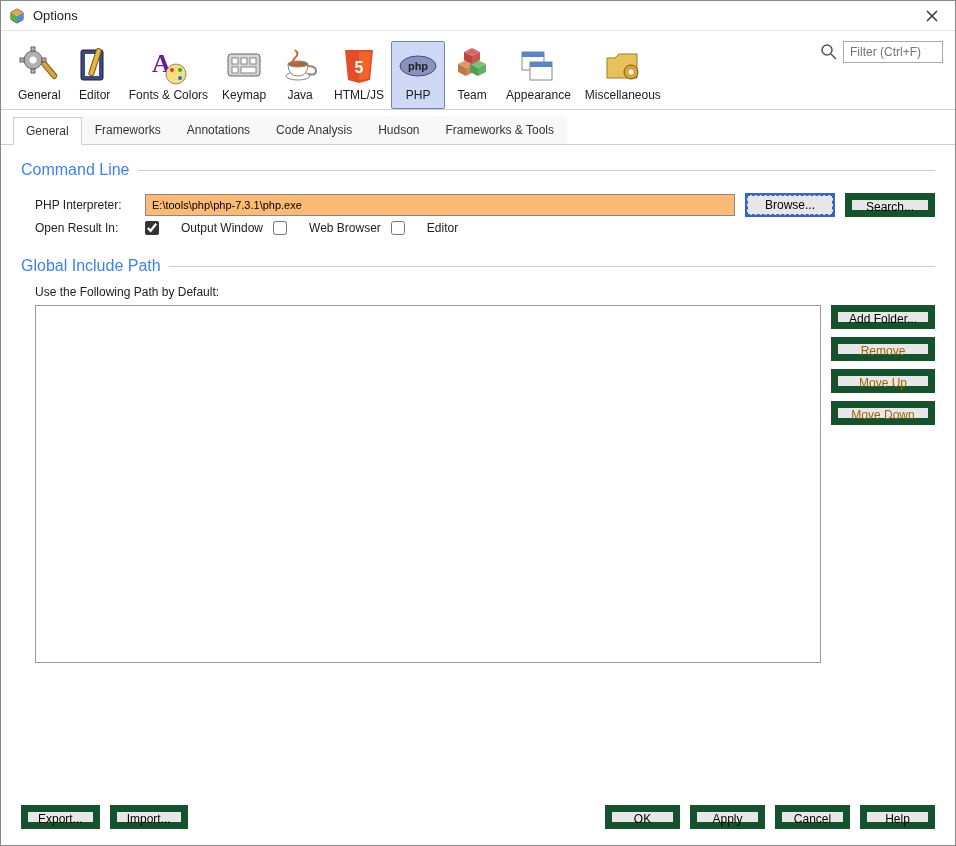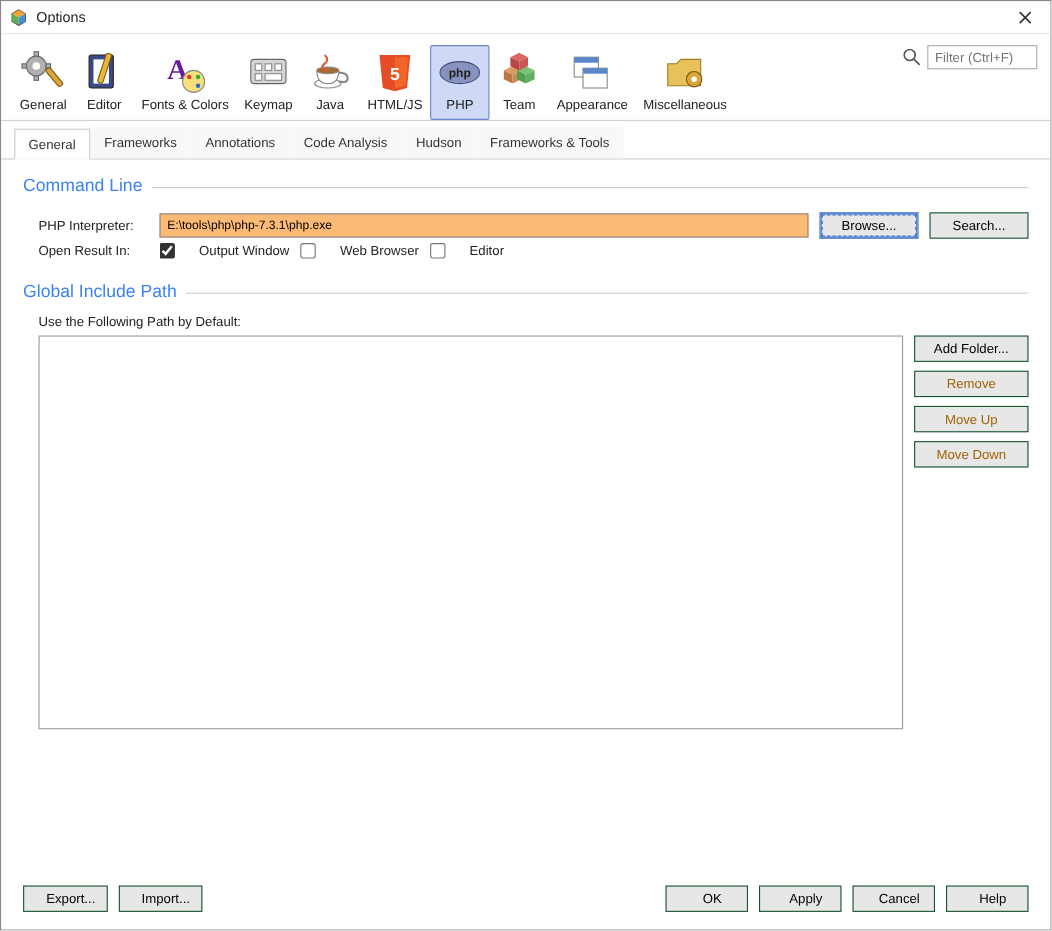--- a/index.html
+++ b/index.html
@@ -21,32 +21,32 @@
 .search-area input { width: 100px; height: 22px; border: 1px solid #aaa; padding: 5px 6px; font-size: 12px; background: #fff; }
 .tabs-row { display: flex; padding: 0 12px; margin-top: 6px; border-bottom: 1px solid #ccc; }
 .tab { padding: 6px 12px; font-size: 12px; border: 1px solid transparent; border-bottom: none; cursor: pointer; background: #f8f8f8; color: #333; }
 .tab.active { background: #fff; border: 1px solid #ccc; border-bottom: 1px solid #fff; position: relative; top: 1px; }
 .content { flex: 1; padding: 16px 20px; overflow: hidden; display: flex; flex-direction: column; }
 fieldset.group { border: none; border-top: 1px solid #ccc; padding: 10px 0 4px 0; margin-bottom: 14px; }
 fieldset.group > legend { font-size: 16px; padding-right: 8px; color: #3b82f6; }
 .row { display: flex; align-items: center; gap: 10px; margin: 4px 0 4px 14px; }
 .row .lbl { width: 100px; font-size: 12px; }
 .row input.text { flex: 1; height: 22px; border: 1px solid #888; padding: 0 6px; font-size: 11px; background: #fdba74; }
-.btn { height: 24px; min-width: 90px; background: #e7e7e7; border: 1px solid #14532d; font-size: 12px; cursor: pointer; padding: 0 10px; }
+.btn { height: 24px; min-width: 90px; background: #e7e7e7; border: 7px solid #14532d; font-size: 12px; cursor: pointer; padding: 0 10px; }
 .btn.disabled { color: #a16207; }
 .btn.focus-ring { outline: 1px dashed #3366cc; outline-offset: -3px; border: 1px solid #3366cc; box-shadow: 0 0 0 1px #3366cc inset; }
 .check { display: flex; align-items: center; gap: 22px; font-size: 12px; }
 .check input { width: 14px; height: 14px; accent-color: #333; }
 .include-body { display: flex; gap: 10px; margin-left: 14px; }
 .listbox { flex: 1; height: 358px; border: 1px solid #999; background: #fff; }
 .side-btns { display: flex; flex-direction: column; gap: 8px; width: 104px; }
 .note { margin: 6px 0 0 14px; font-style: italic; font-size: 12px; color: #333; }
 .footer { padding: 12px 20px 16px 20px; display: flex; align-items: center; gap: 10px; }
 .footer .spacer { flex: 1; }
-.footer .btn { min-width: 75px; padding-left: 20px; }
+.footer .btn { min-width: 75px; }
 </style>
 </head>
 <body>
 
 <div class="window">
   <div class="titlebar">
     <span class="logo">
       <svg viewBox="0 0 16 16">
           <polygon points="8,1 14,4.5 14,11.5 8,15 2,11.5 2,4.5" fill="none" stroke="#333" stroke-width="1"></polygon>
           <polygon points="8,1 14,4.5 8,8 2,4.5" fill="#f4a430"></polygon>

